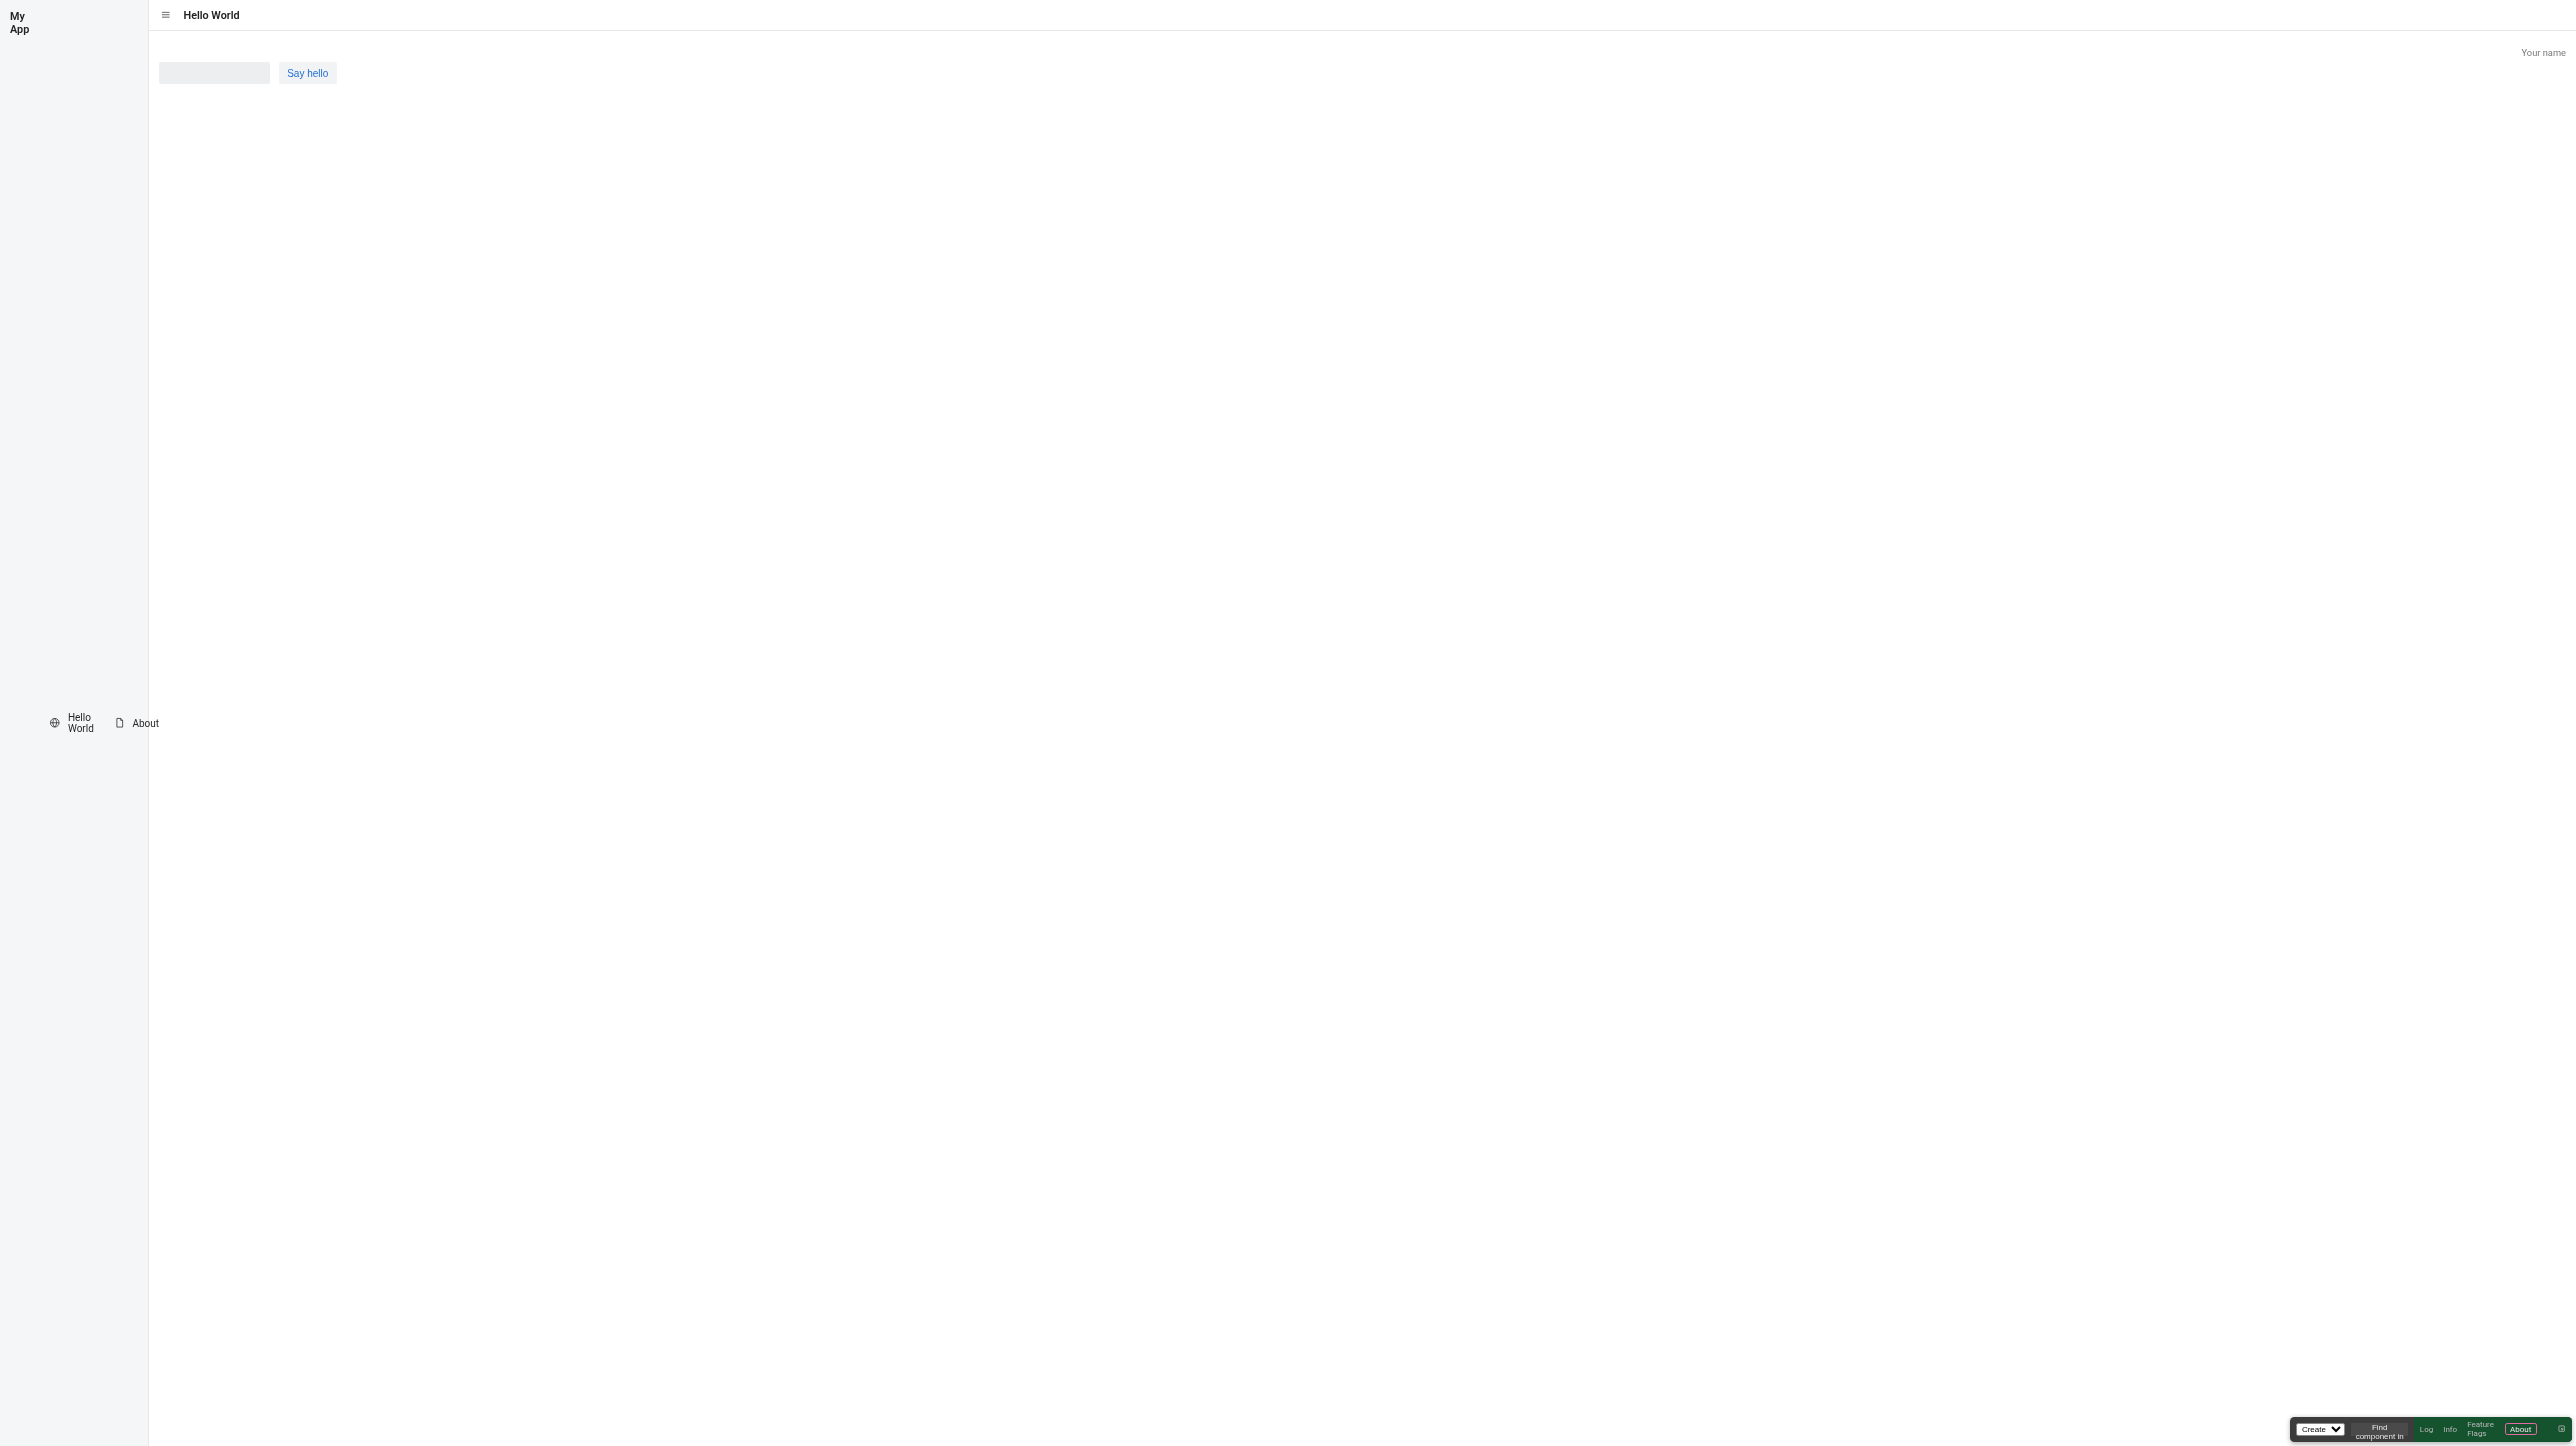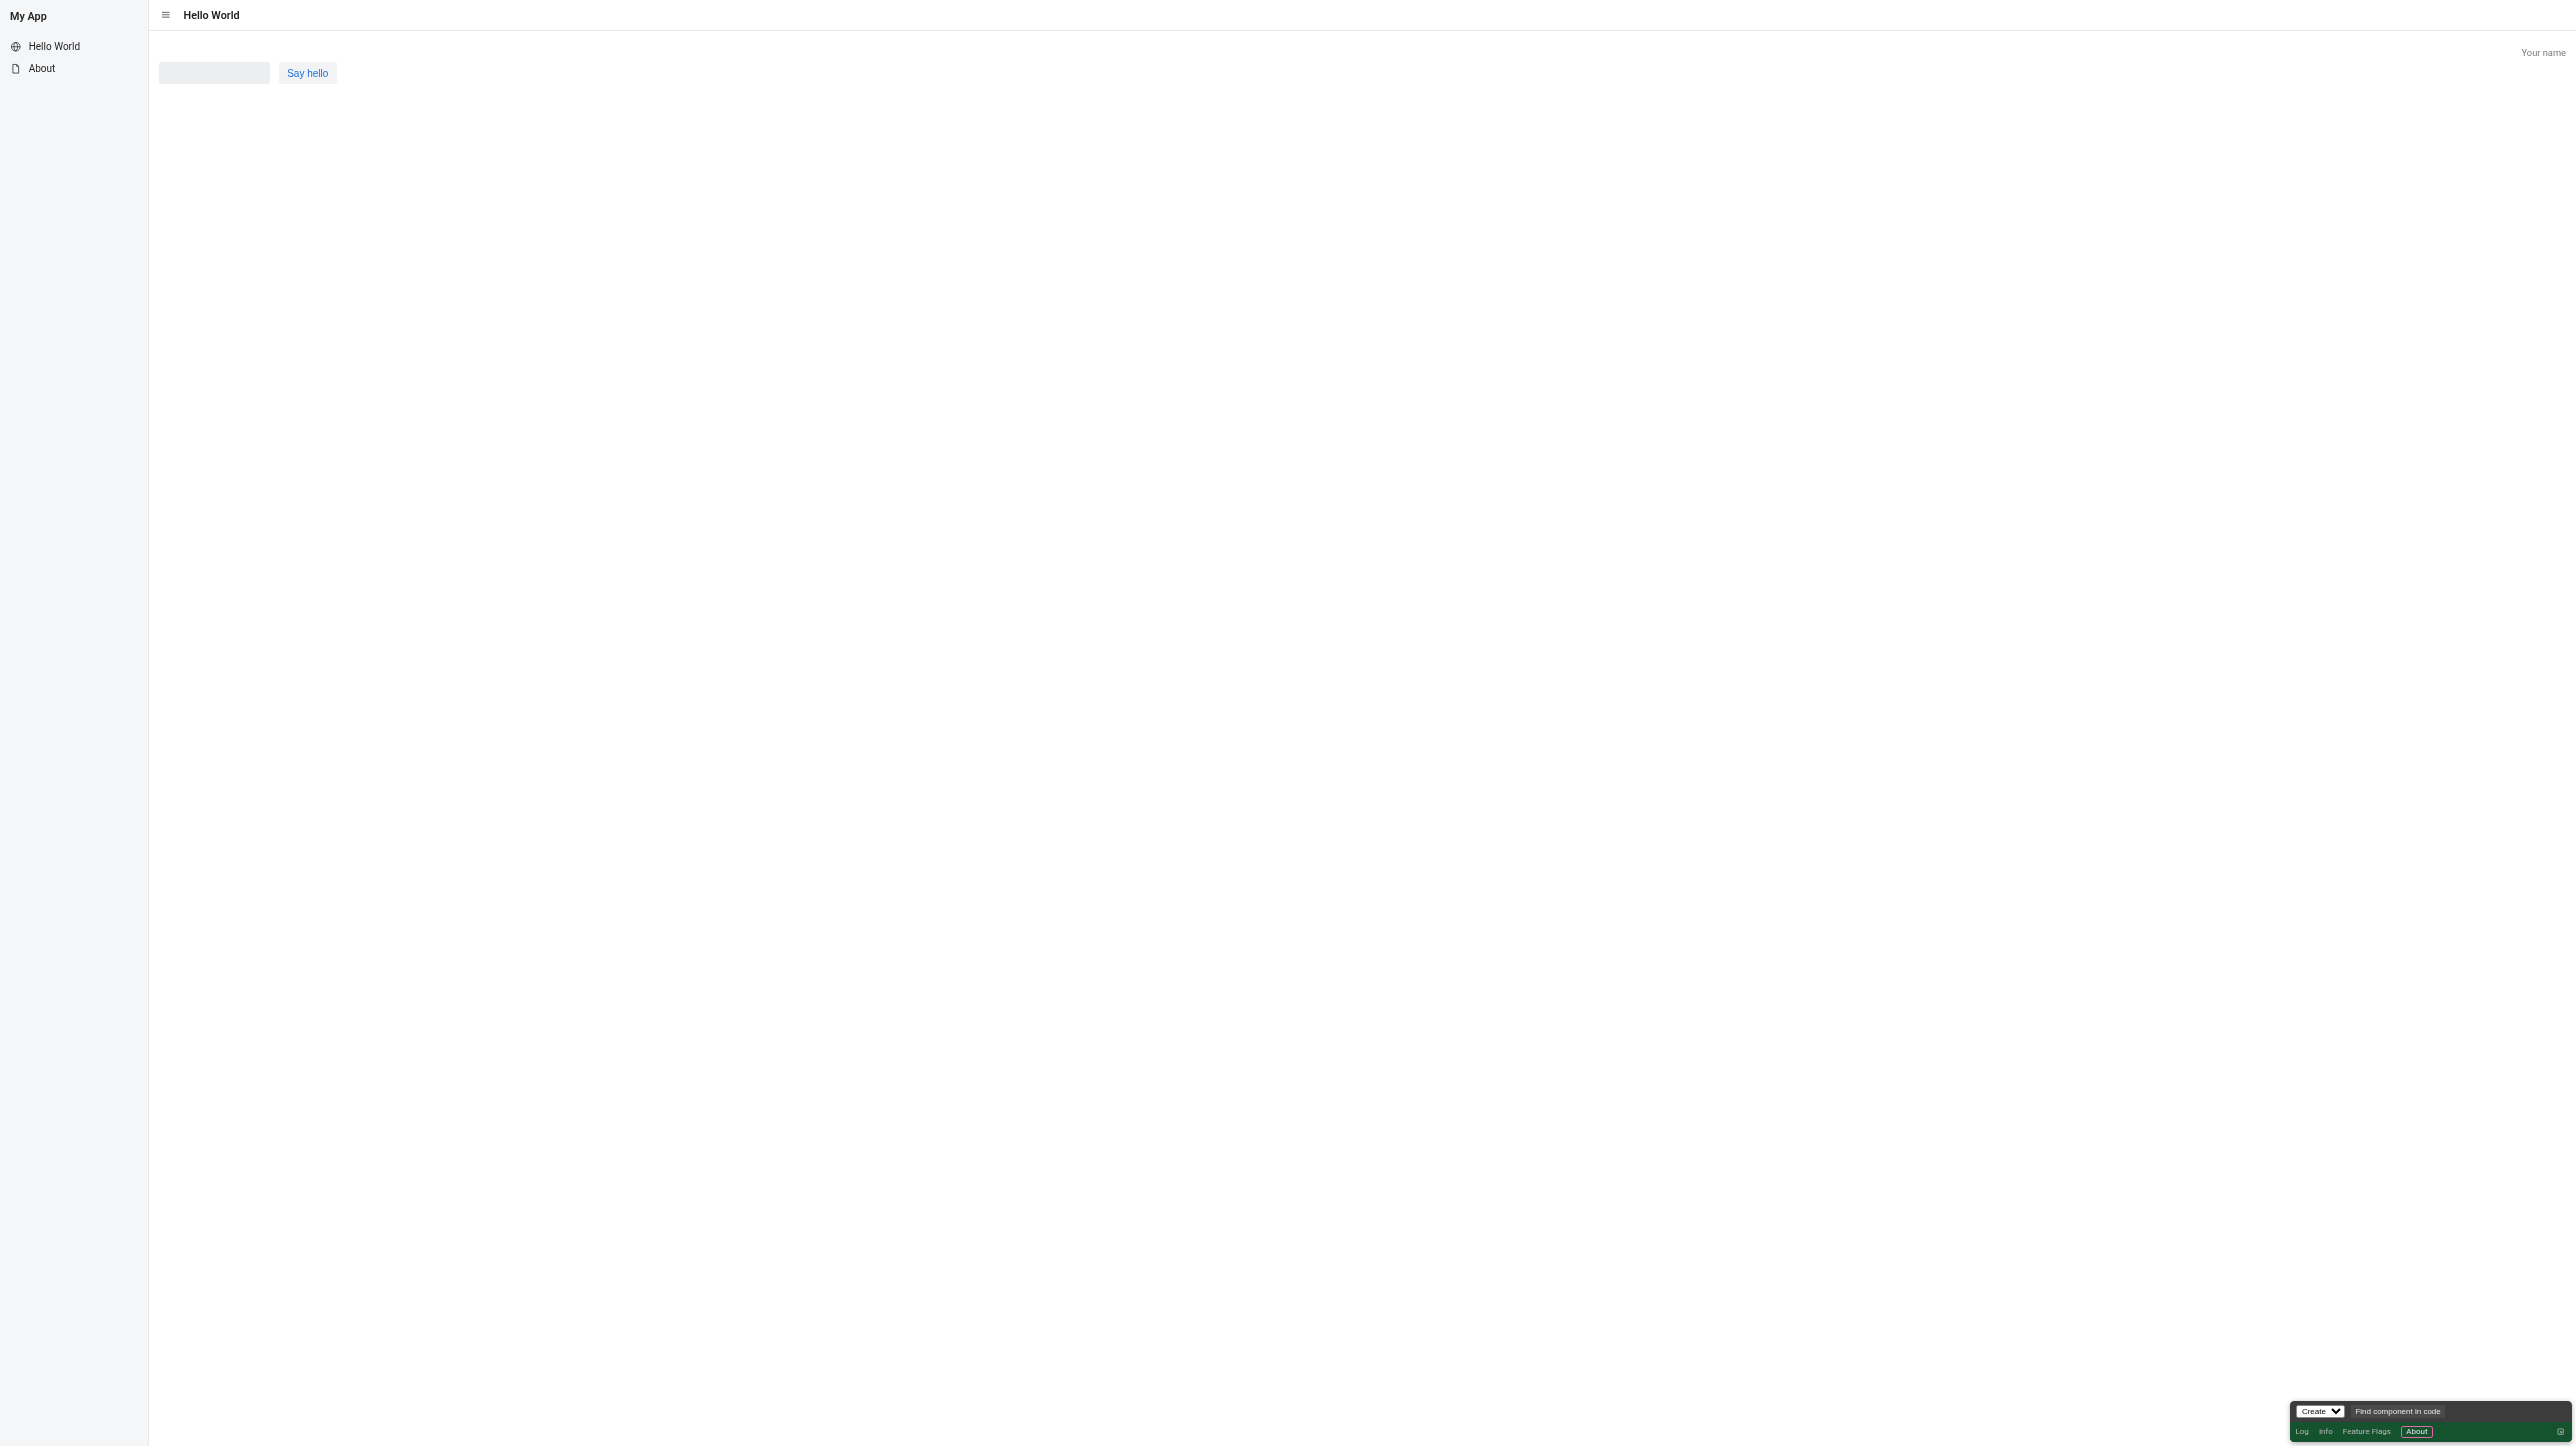--- a/index.html
+++ b/index.html
@@ -4,21 +4,21 @@
 <style>
   * { box-sizing: border-box; margin: 0; padding: 0; }
   html, body { height: 100%; width: 100%; font-family: -apple-system, BlinkMacSystemFont, "Segoe UI", Roboto, Helvetica, Arial, sans-serif; }
   body { display: flex; background: #fff; color: #262626; }
 
   .sidebar {
     width: 149px;
     background: #f5f6f8;
     border-right: 0.7px solid #e8e8e8;
     display: flex;
-    flex-direction: column;
+    flex-direction: row;
     flex-shrink: 0;
   }
   .sidebar-title {
     padding: 10px 10px 13px 10px;
     font-size: 10.8px;
     font-weight: 600;
     color: #222;
   }
   .nav-item {
     display: flex;
@@ -86,21 +86,21 @@
   .devtool {
     position: fixed;
     right: 4.3px;
     bottom: 4.3px;
     width: 282px;
     background: #3c3c3c;
     border-radius: 4.3px;
     color: #d7d7d7;
     font-size: 8px;
     display: flex;
-    flex-direction: column;
+    flex-direction: row;
     overflow: hidden;
     box-shadow: 0 1.4px 5.8px rgba(0,0,0,0.3);
   }
   .devtool-top {
     display: flex;
     align-items: center;
     gap: 5.8px;
     padding: 4.3px 5.8px;
   }
   .create-select {

